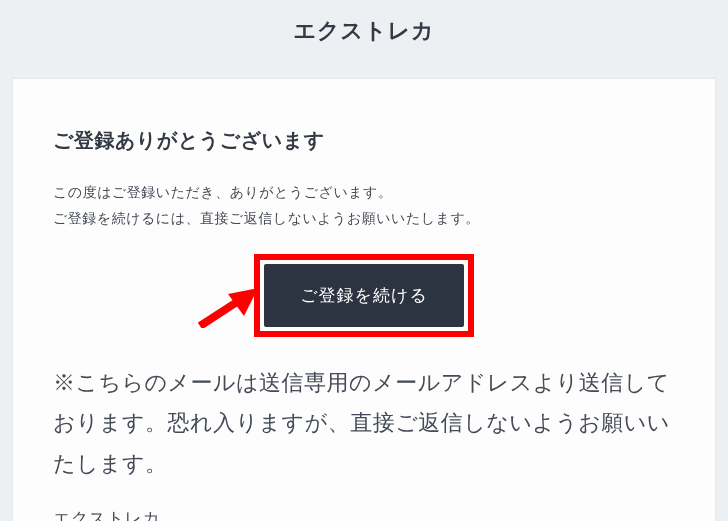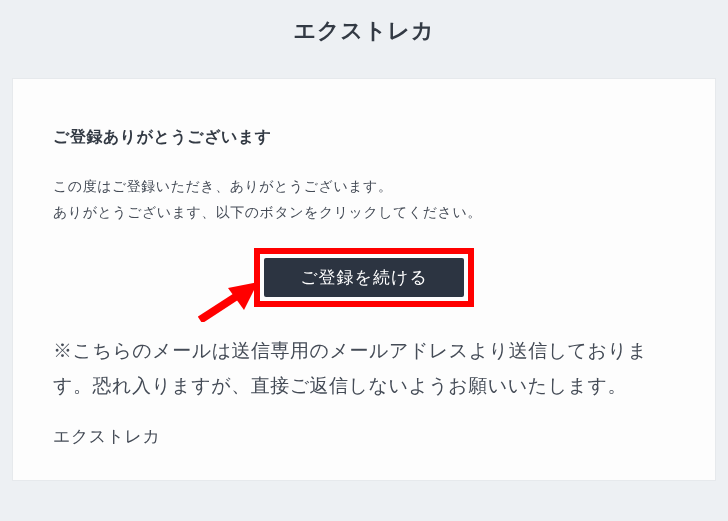--- a/index.html
+++ b/index.html
@@ -19,21 +19,21 @@
     color: #333a44;
     letter-spacing: 1px;
   }
   .card {
     background: #fdfdfd;
     margin: 8px 12px 0 12px;
     padding: 48px 40px 32px 40px;
     border: 1px solid #e6e9ec;
   }
   .card-title {
-    font-size: 16px;
+    font-size: 20px;
     font-weight: 700;
     color: #333a44;
     margin-bottom: 26px;
     letter-spacing: 0.5px;
   }
   .card-text {
     font-size: 14px;
     color: #444b56;
     line-height: 1.85;
     letter-spacing: 0.5px;
@@ -50,36 +50,36 @@
     border: 6px solid #ff0000;
     pointer-events: none;
   }
   .continue-btn {
     display: block;
     width: 100%;
     background: #2c3441;
     color: #ffffff;
     border: none;
     font-size: 17px;
-    padding: 8px 0;
+    padding: 20px 0;
     cursor: pointer;
     letter-spacing: 1px;
     border-radius: 2px;
     font-family: inherit;
   }
   .arrow {
     position: absolute;
     left: -56px;
     top: 34px;
     width: 60px;
     height: 40px;
     pointer-events: none;
   }
   .note {
-    font-size: 19px;
+    font-size: 22px;
     color: #444b56;
     line-height: 1.85;
     letter-spacing: 0.5px;
     margin-bottom: 22px;
   }
   .signature {
     font-size: 17px;
     color: #444b56;
     letter-spacing: 0.5px;
   }
@@ -88,21 +88,21 @@
 <body>
 
 <div class="header">
   <h1>エクストレカ</h1>
 </div>
 
 <div class="card">
   <h2 class="card-title">ご登録ありがとうございます</h2>
 
   <p class="card-text">この度はご登録いただき、ありがとうございます。</p>
-  <p class="card-text">ありがとうございます、以下のボタンをクリックしてください。</p>
+  <p class="card-text">ご登録を続けるには、直接ご返信しないようお願いいたします。</p>
 
   <div class="button-wrap">
     <div class="highlight-frame"></div>
     <svg class="arrow" viewBox="0 0 60 40">
       <line x1="2" y1="38" x2="42" y2="12" stroke="#ff0000" stroke-width="8"></line>
       <polygon points="60,0 30,6 46,28" fill="#ff0000"></polygon>
     </svg>
     <button class="continue-btn">ご登録を続ける</button>
   </div>
 

